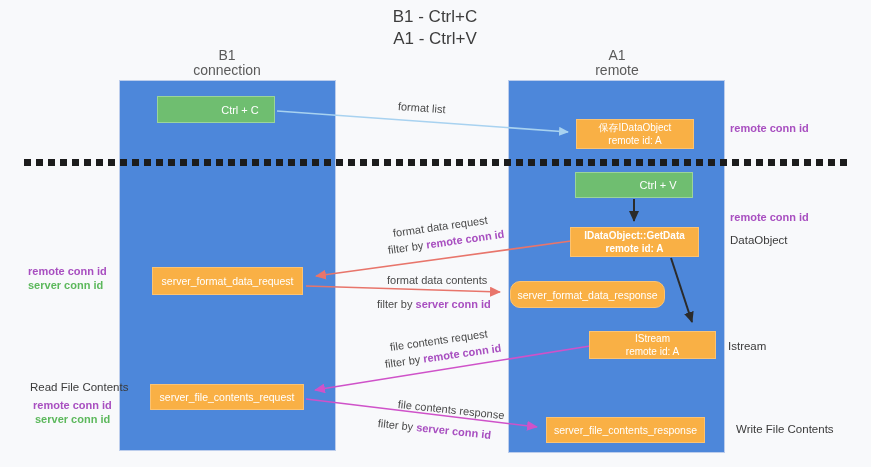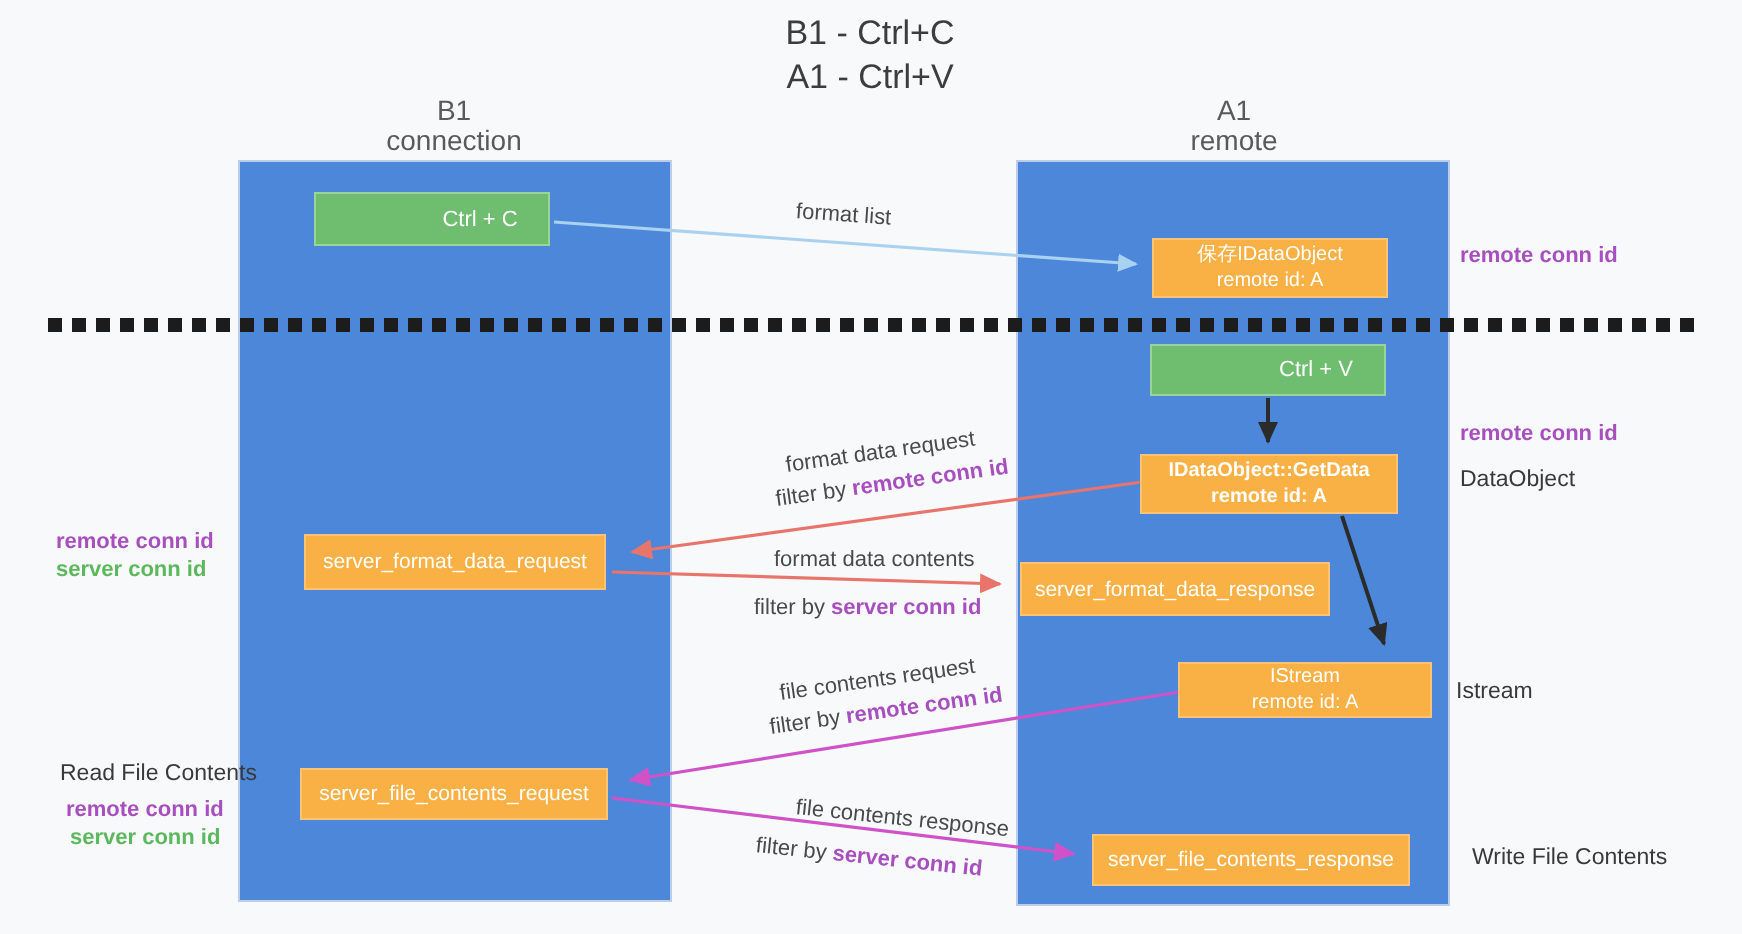--- a/index.html
+++ b/index.html
@@ -105,21 +105,21 @@
 
 <div class="abs node orange fs10" style="left:570px;top:227px;width:129px;height:30px;font-weight:bold;">
   <span class="l1">IDataObject::GetData</span>
   <span class="l2">remote id: A</span>
 </div>
 
 <div class="abs node orange" style="left:152px;top:267px;width:151px;height:28px;font-size:10.5px;">
   <span>server_format_data_request</span>
 </div>
 
-<div class="abs node orange" style="left:510px;top:281px;width:155px;height:27px;font-size:10.5px;">
+<div class="abs node orange" style="left:510px;top:281px;width:155px;height:27px;font-size:10.5px;border-radius:10px;">
   <span>server_format_data_response</span>
 </div>
 
 <div class="abs node orange fs10" style="left:589px;top:331px;width:127px;height:28px;">
   <span class="l1">IStream</span>
   <span class="l2">remote id: A</span>
 </div>
 
 <div class="abs node orange" style="left:150px;top:384px;width:154px;height:26px;font-size:10.5px;">
   <span>server_file_contents_request</span>

